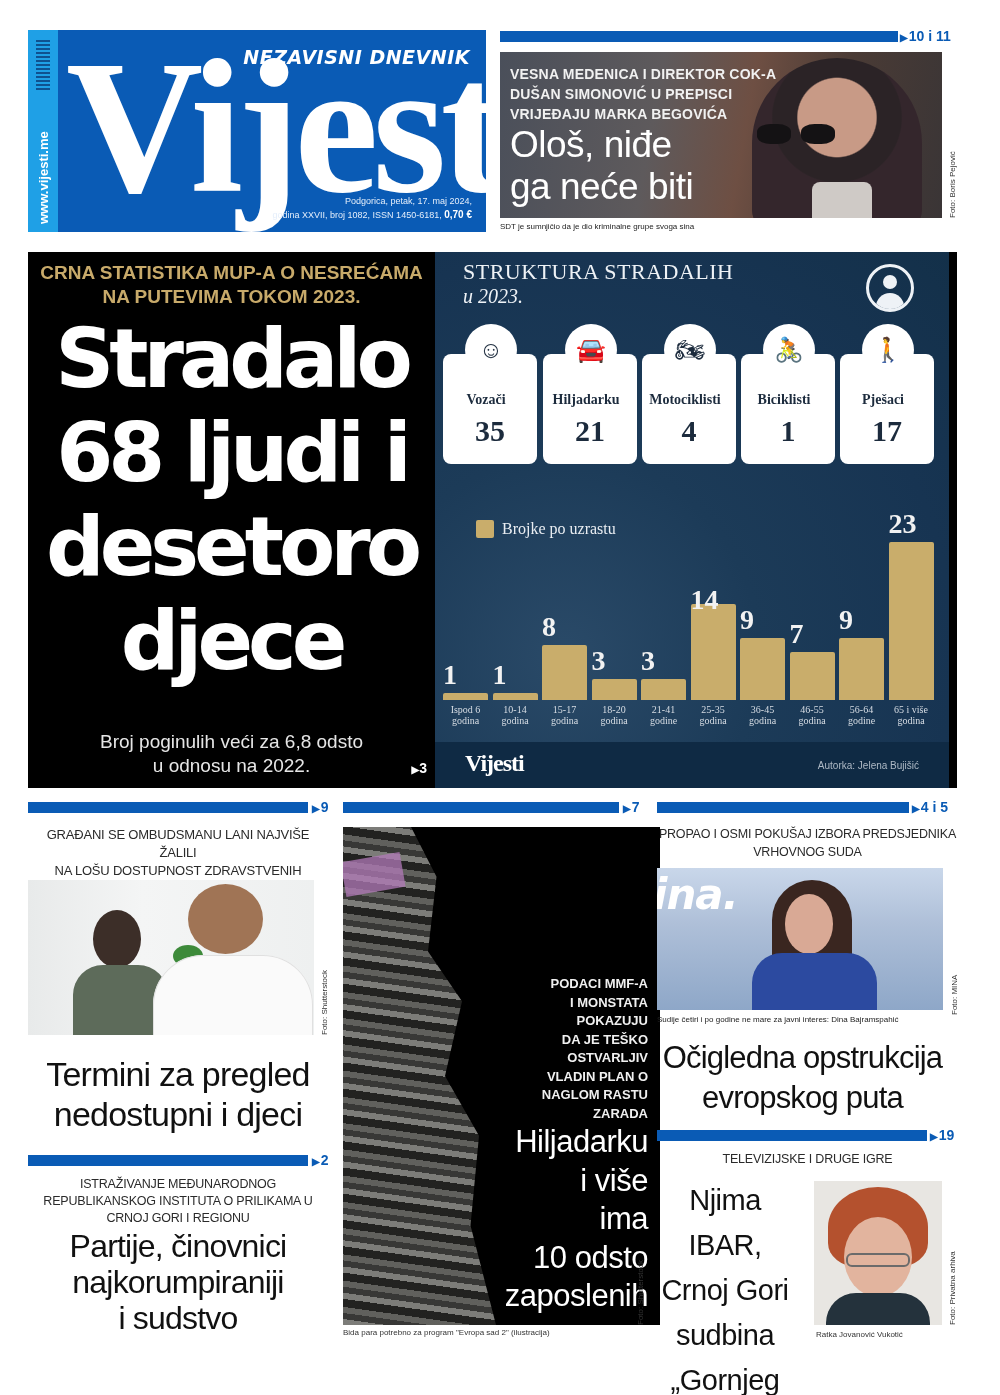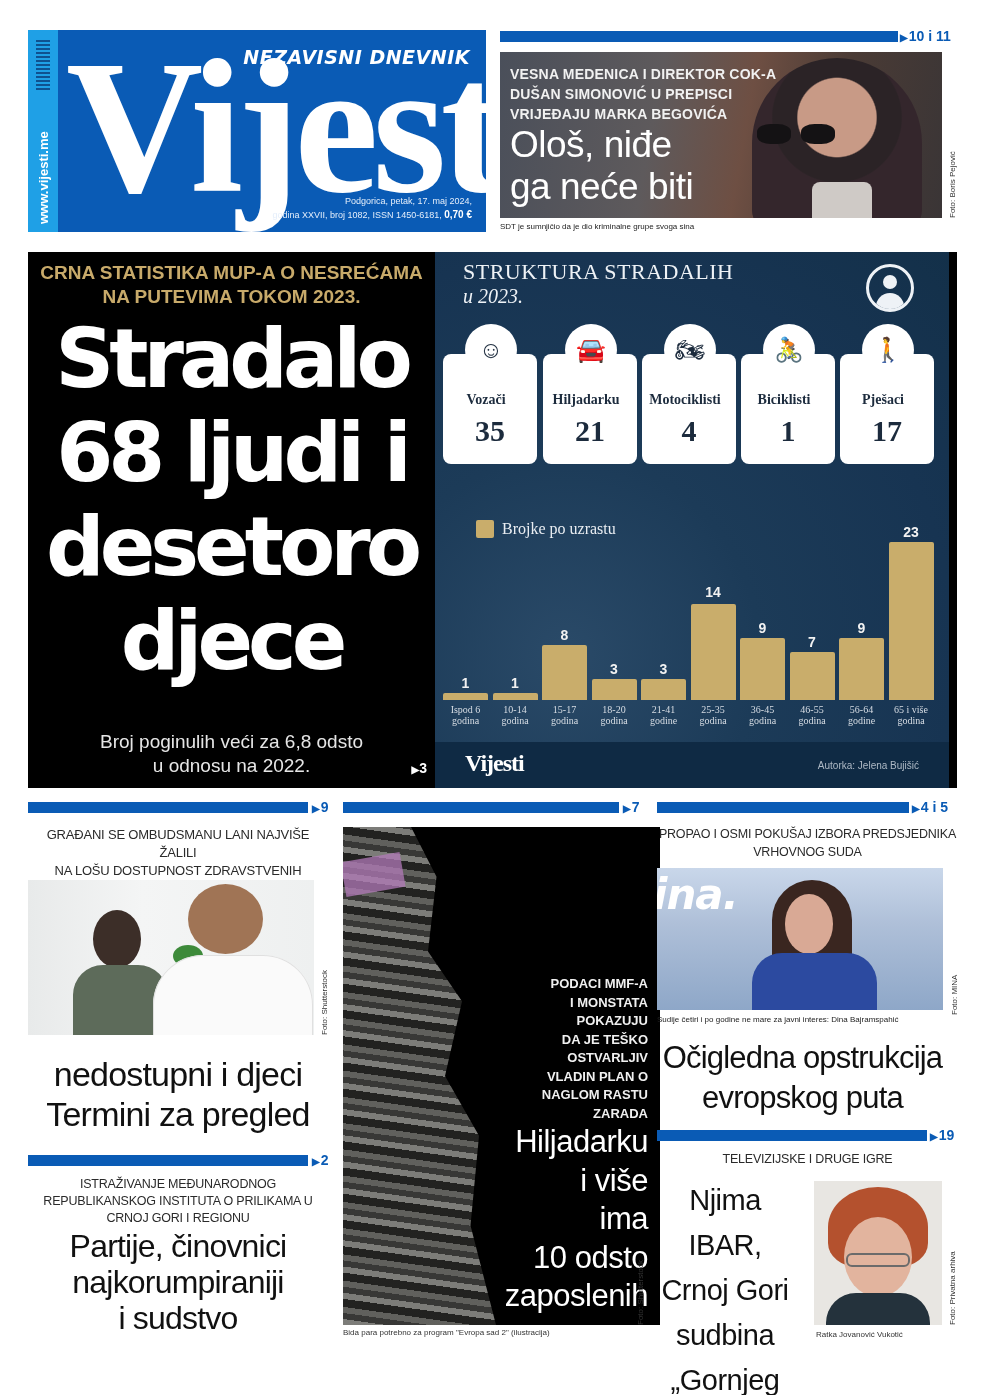--- a/index.html
+++ b/index.html
@@ -50,21 +50,21 @@
   .cards { position: absolute; left: 8px; top: 72px; width: 500px; height: 140px; }
   .card { position: absolute; top: 30px; width: 94px; height: 110px; background: #ffffff; border-radius: 8px; text-align: center; }
   .card-icon { position: absolute; left: 22px; top: -30px; width: 52px; height: 52px; border-radius: 50%; background: #ffffff; display: flex; align-items: center; justify-content: center; font-size: 24px; color: #1c2b3d; }
   .card-label { position: absolute; left: 0; top: 38px; width: 86px; font-family: "Liberation Serif", serif; font-weight: bold; font-size: 14px; color: #1c2b3d; }
   .card-value { position: absolute; left: 0; top: 60px; width: 94px; font-family: "Liberation Serif", serif; font-weight: bold; font-size: 30px; color: #1c2b3d; }
   .legend { position: absolute; left: 14px; top: 268px; font-family: "Liberation Serif", serif; font-size: 16px; color: #e9edf2; display: flex; align-items: center; padding-left: 27px; }
   .legend-swatch { width: 18px; height: 18px; background: #c9ad6b; margin-right: 8px; border-radius: 2px; }
   .bars { position: absolute; left: 8px; top: 250px; width: 494px; height: 198px; }
   .bcol { position: absolute; bottom: 0; width: 45px; }
   .bbar { position: absolute; bottom: 0; left: 0; width: 45px; background: #c9ad6b; border-radius: 2px 2px 0 0; }
-  .bval { position: absolute; left: 0; width: 45px; text-align: center; font-family: Liberation Sans, sans-serif; font-weight: bold; font-size: 14px; color: #f2f2f2; }
+  .bval { position: absolute; left: 0; width: 45px; font-family: Liberation Serif, serif; font-weight: bold; font-size: 28px; color: #f2f2f2; }
   .blabels { position: absolute; left: 8px; top: 452px; width: 494px; height: 30px; }
   .blabel { position: absolute; top: 0; width: 45px; text-align: center; font-family: "Liberation Serif", serif; font-size: 10px; line-height: 11px; color: #d7dde4; }
   .info-footer { position: absolute; left: 0; top: 490px; width: 514px; height: 46px; background: #0f2a44; }
   .info-logo { position: absolute; left: 30px; top: 8px; font-family: "Liberation Serif", serif; font-weight: bold; font-size: 24px; color: #ffffff; letter-spacing: -1px; }
   .info-author { position: absolute; right: 30px; top: 18px; font-size: 10px; color: #aeb9c5; }
 
   
   .kicker-sm { position: absolute; text-align: center; font-size: 13px; line-height: 18px; color: #2a2a2a; letter-spacing: -0.2px; }
   .head-md { position: absolute; text-align: center; font-size: 34px; line-height: 40px; color: #111; letter-spacing: -0.8px; }
 
@@ -213,21 +213,21 @@
       <div class="bcol" style="left: 148.5px; height: 198px;">
         <div class="bbar" style="height: 21px;"></div>
         <div class="bval" style="bottom: 23px;">3</div>
       </div>
       <div class="bcol" style="left: 198px; height: 198px;">
         <div class="bbar" style="height: 21px;"></div>
         <div class="bval" style="bottom: 23px;">3</div>
       </div>
       <div class="bcol" style="left: 247.5px; height: 198px;">
         <div class="bbar" style="height: 96px;"></div>
-        <div class="bval" style="bottom: 100px;">14</div>
+        <div class="bval" style="bottom: 84px;">14</div>
       </div>
       <div class="bcol" style="left: 297px; height: 198px;">
         <div class="bbar" style="height: 62px;"></div>
         <div class="bval" style="bottom: 64px;">9</div>
       </div>
       <div class="bcol" style="left: 346.5px; height: 198px;">
         <div class="bbar" style="height: 48px;"></div>
         <div class="bval" style="bottom: 50px;">7</div>
       </div>
       <div class="bcol" style="left: 396px; height: 198px;">
@@ -299,22 +299,22 @@
   <div class="pt">
       <div class="pt-head"></div>
       <div class="pt-body"></div>
     </div>
   <div class="plant"></div>
   <div class="dr-body"></div>
   <div class="dr-head"></div>
 </div>
 <div class="photo-credit" style="left:320px; top:1035px;">Foto: Shutterstock</div>
 <div class="head-md" style="left:28px; top:1054px; width:300px;">
+  <div>Termini za pregled</div>
   <div>nedostupni i djeci</div>
-  <div>Termini za pregled</div>
 </div>
 
 <div class="bar" style="left:28px; top:1155px; width:280px;"></div>
 <div class="bar-ref" style="left:312px; top:1153px;"><span class="tri">▶</span><span>2</span></div>
 <div class="kicker-sm" style="left:28px; top:1176px; width:300px; font-size:12.5px; line-height:17px;">
   <div>ISTRAŽIVANJE MEĐUNARODNOG</div>
   <div>REPUBLIKANSKOG INSTITUTA O PRILIKAMA U</div>
   <div>CRNOJ GORI I REGIONU</div>
 </div>
 <div class="head-md" style="left:28px; top:1228px; width:300px; font-size:32px; line-height:36px;">

